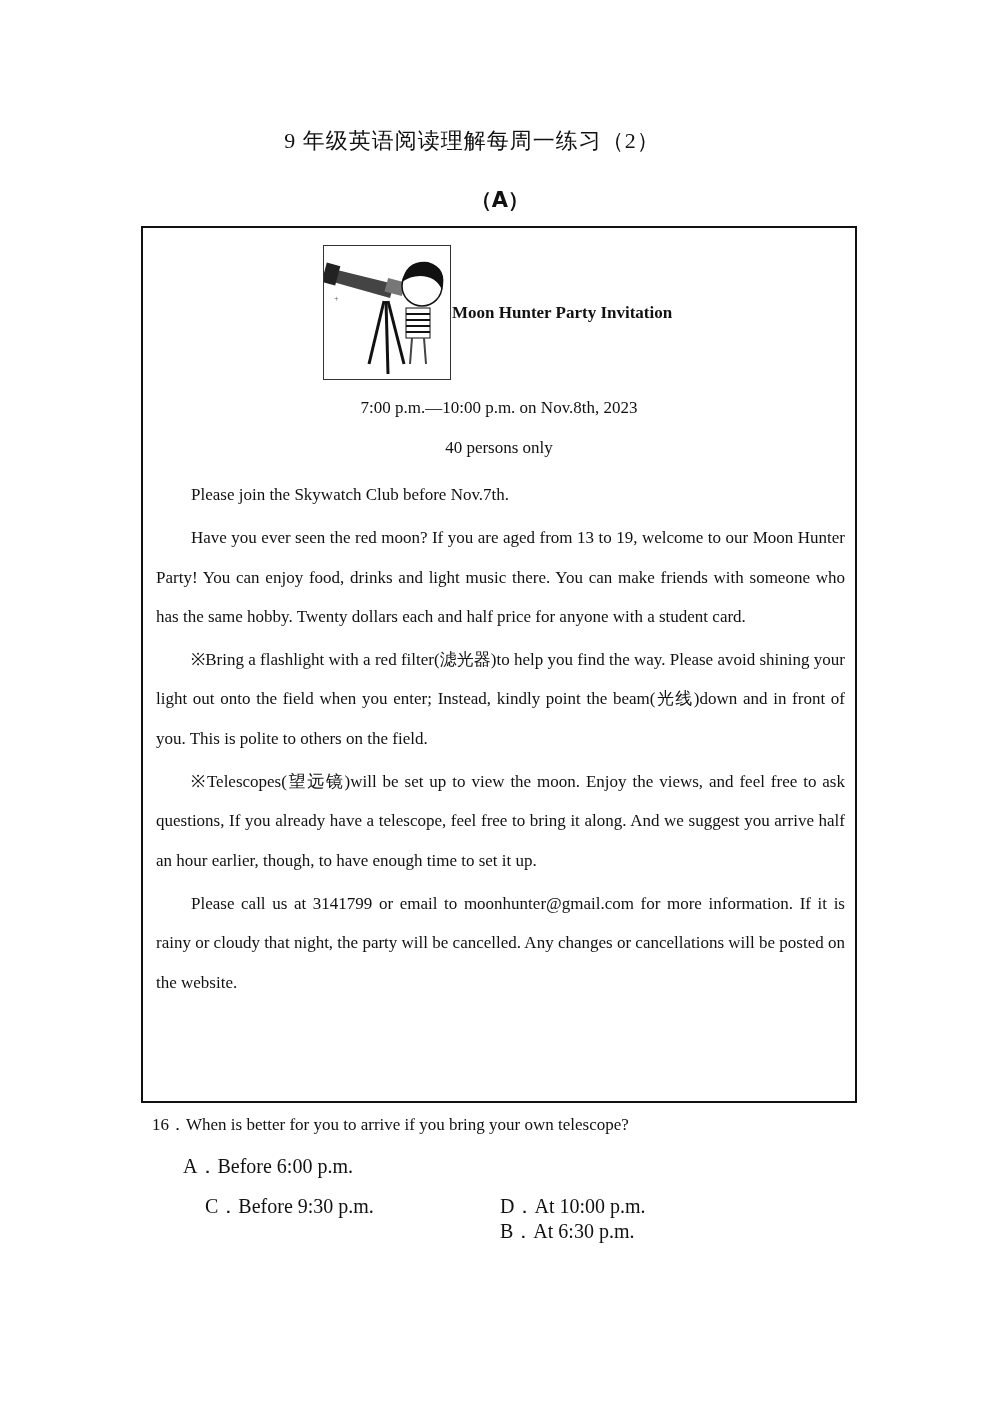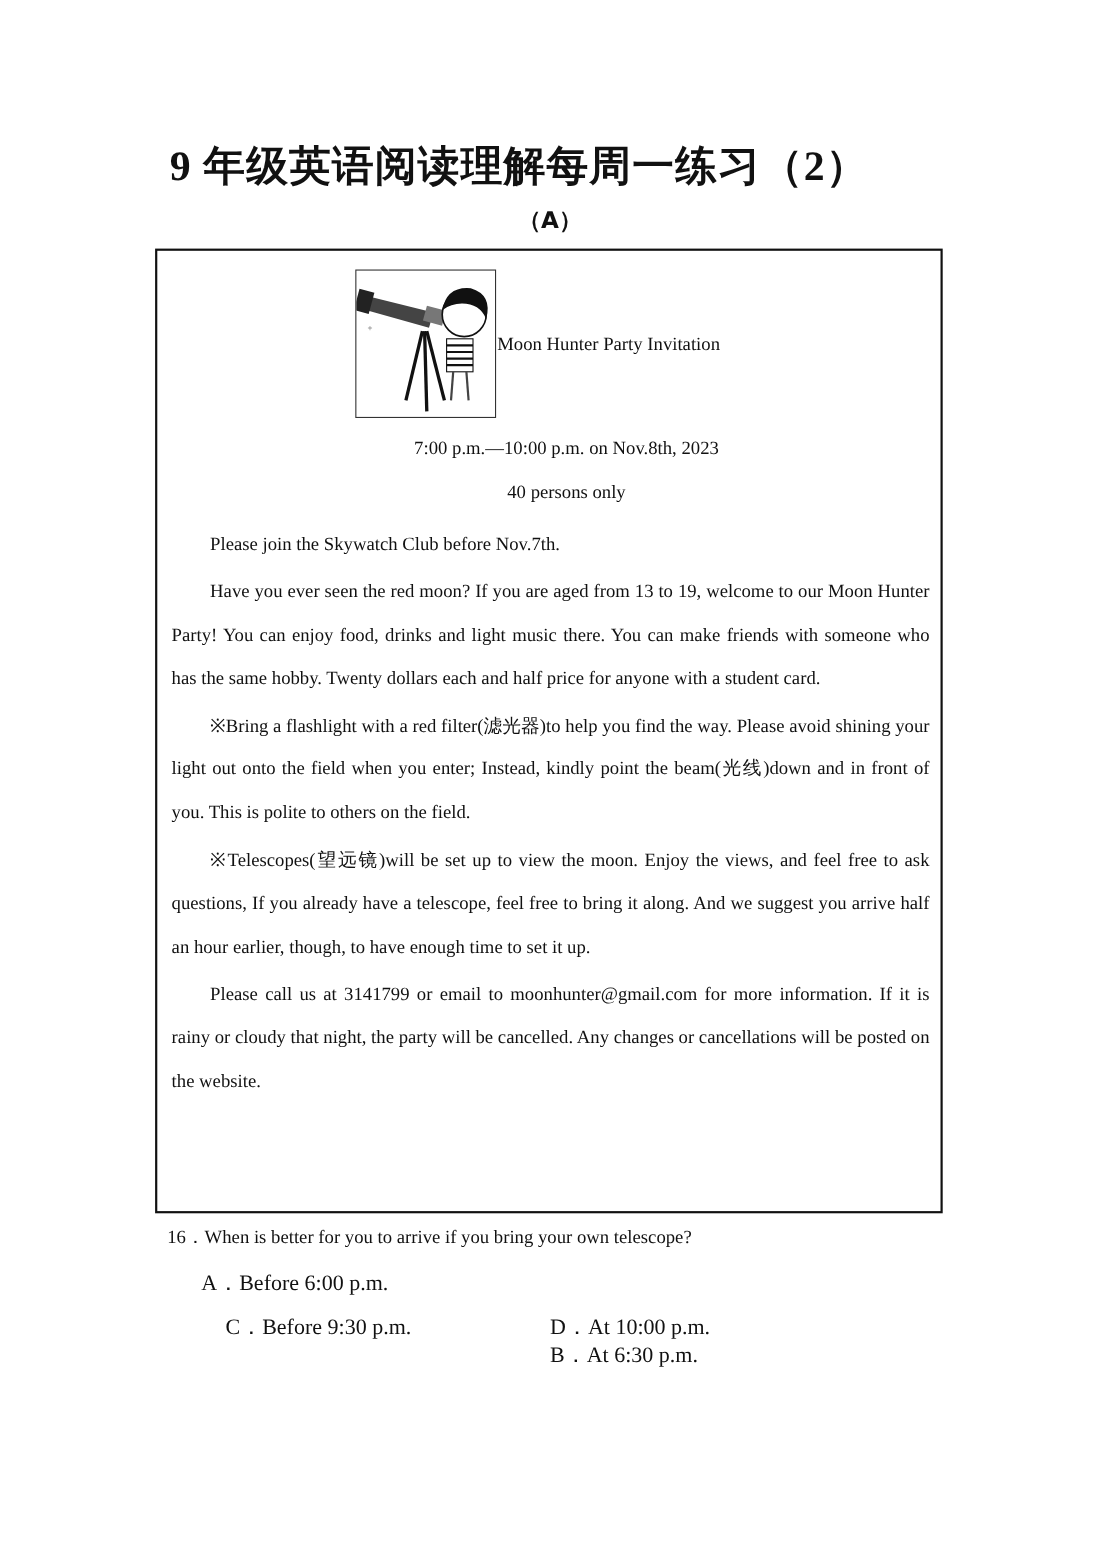--- a/index.html
+++ b/index.html
@@ -1,27 +1,27 @@
 <!DOCTYPE html>
 <html><head>
 <meta charset="utf-8">
 <style>
   html, body { margin: 0; padding: 0; background: #ffffff; }
   body { width: 1000px; height: 1414px; position: relative; overflow: hidden;
          font-family: "Liberation Serif", "DejaVu Serif", serif; color: #111; }
   .title { position: absolute; top: 126px; left: 0; width: 944px; text-align: center;
-           font-size: 38px; letter-spacing: 1px; font-weight: bold; }
+           font-size: 22px; letter-spacing: 1px; }
   .subtitle { position: absolute; top: 186px; left: 0; width: 1000px; text-align: center;
               font-size: 21px; font-weight: bold; font-family: "DejaVu Sans", sans-serif; }
   .box { position: absolute; left: 141px; top: 226px; width: 716px; height: 877px;
          border: 2px solid #111; box-sizing: border-box; }
   .pic { position: absolute; left: 180px; top: 17px; width: 128px; height: 135px;
          border: 1.5px solid #333; box-sizing: border-box; background: #fff; }
-  .heading { position: absolute; left: 309px; top: 75px; font-size: 17px; font-weight: normal; }
-  .center { position: absolute; left: 16px; width: 100%; text-align: center; font-size: 17px; }
+  .heading { position: absolute; left: 309px; top: 75px; font-size: 17px; font-weight: bold; }
+  .center { position: absolute; left: 0; width: 100%; text-align: center; font-size: 17px; }
   .body-text { position: absolute; left: 9px; width: 697px; font-size: 17px; line-height: 39.3px;
                text-align: justify; }
   .body-text p { margin: 4px; }
   .indent { text-indent: 35px; }
   .bold { font-weight: bold; }
   .question { position: absolute; left: 152px; top: 1113px; font-size: 17px; }
   .opt { position: absolute; font-size: 20px; }
 </style>
 </head>
 <body>

